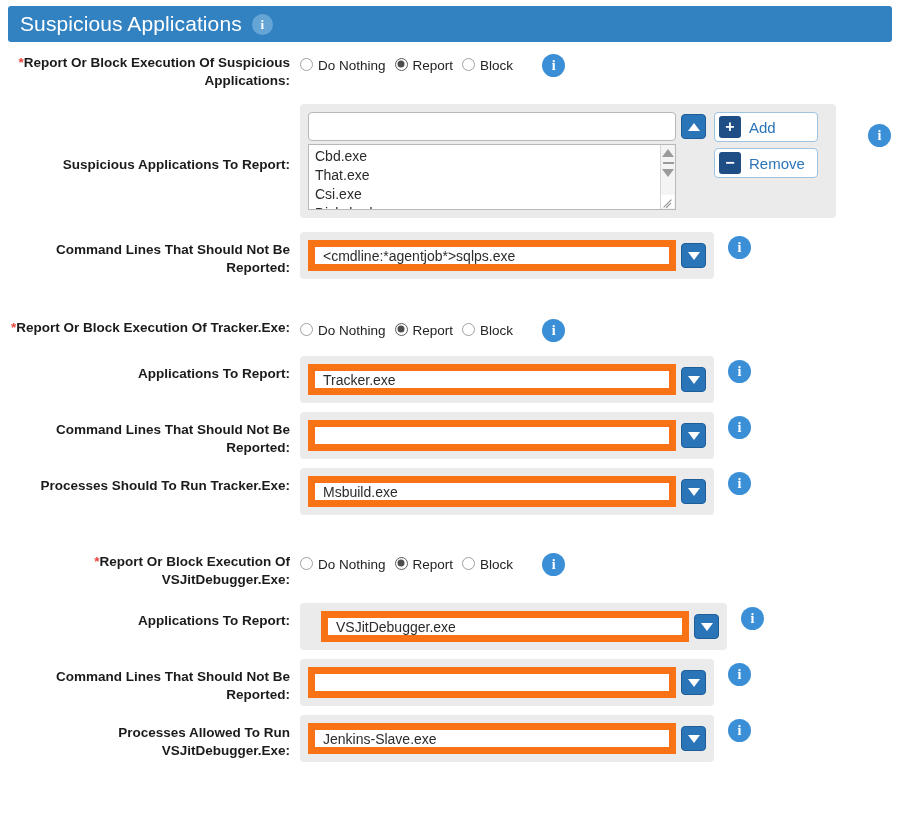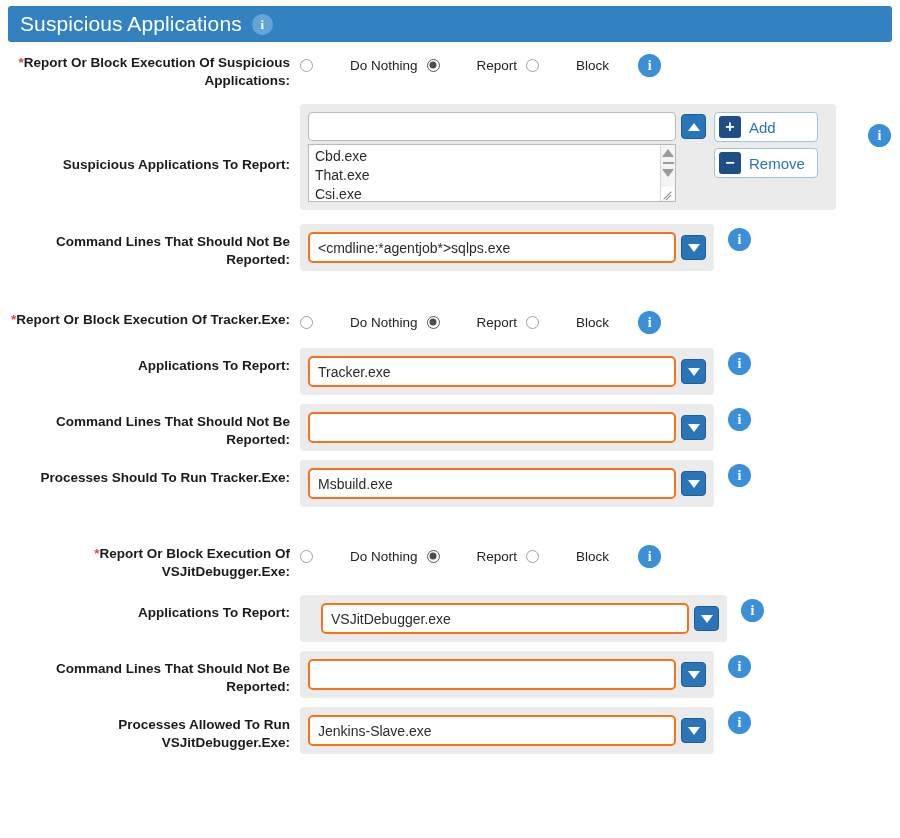--- a/index.html
+++ b/index.html
@@ -82,24 +82,22 @@
 
   
   .radio-group {
     display: flex;
     align-items: center;
     gap: 0px;
     height: 22px;
   }
   .radio-opt {
     display: inline-flex;
-    align-items: center;
     margin-right: 9px;
     white-space: nowrap;
-    gap: 32px;
   }
   .radio-mark {
     width: 13px; height: 13px;
     border-radius: 50%;
     border: 1px solid #a0a0a0;
     background: #ffffff;
     display: inline-block;
     position: relative;
     flex: 0 0 auto;
     margin-right: 5px;
@@ -142,22 +140,22 @@
   
   .field-shell {
     background: #ebebeb;
     border-radius: 4px;
     padding: 8px;
     display: flex;
     align-items: flex-start;
   }
   .text-input {
     height: 31px;
-    border: 2px solid #f97316;
-    border-radius: 5px;
+    border: 7px solid #f97316;
+    border-radius: 0;
     background: #ffffff;
     font-size: 14px;
     font-family: "Liberation Sans", sans-serif;
     color: #2b2b2b;
     padding: 0 8px;
     outline: none;
   }
   .dd-btn {
     width: 25px; height: 25px;
     margin-left: 5px;
@@ -199,21 +197,21 @@
     width: 368px; height: 29px;
     border: 1px solid #b8b8b8;
     border-radius: 4px;
     background: #ffffff;
     font-size: 14px;
     font-family: "Liberation Sans", sans-serif;
     padding: 0 8px;
     outline: none;
   }
   .listbox {
-    width: 368px; height: 58px;
+    width: 368px; height: 66px;
     margin-top: 3px;
     border: 1px solid #b8b8b8;
     background: #ffffff;
     position: relative;
     overflow: hidden;
   }
   .listbox-items {
     padding: 2px 0 0 6px;
   }
   .listbox-item {

